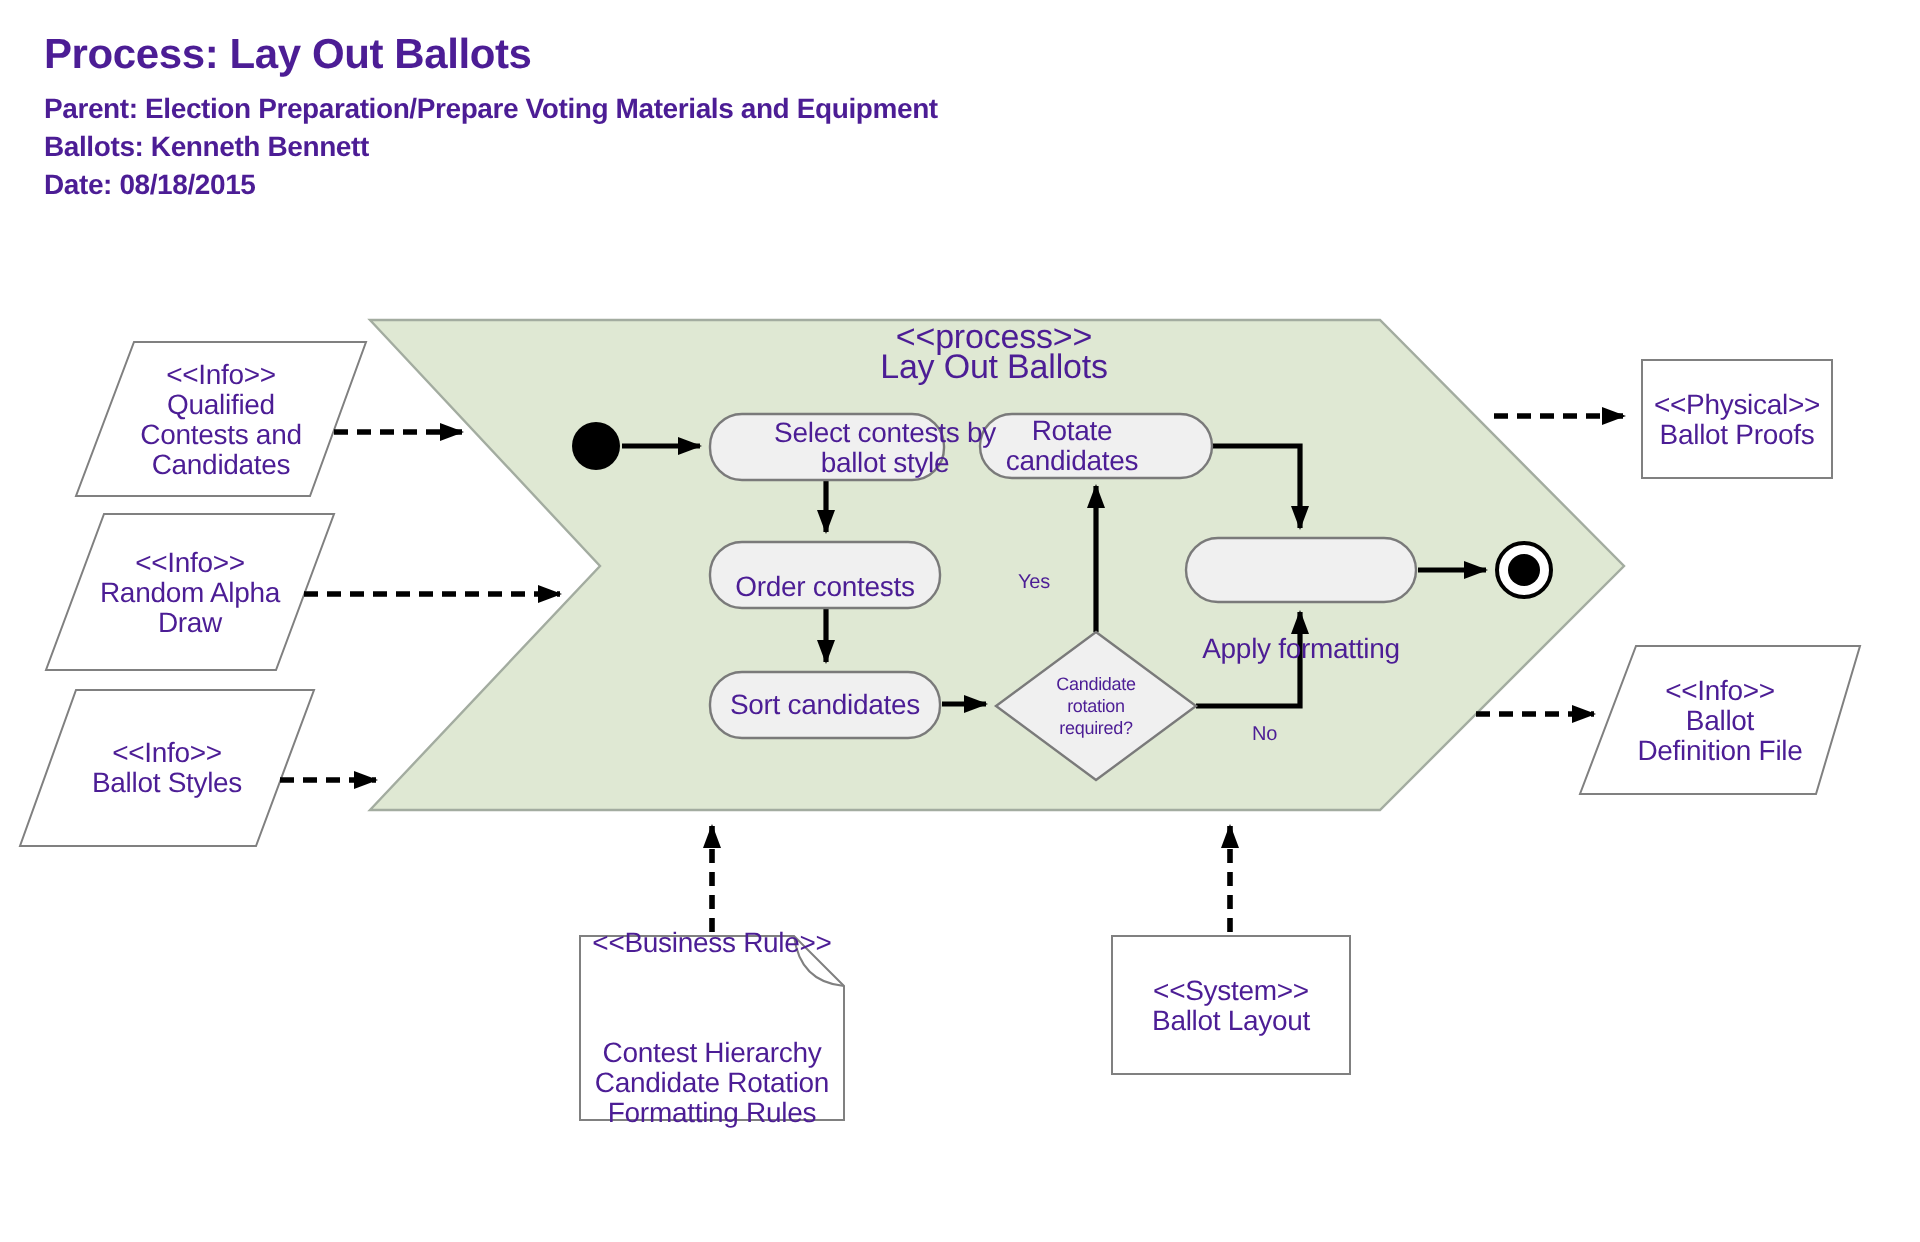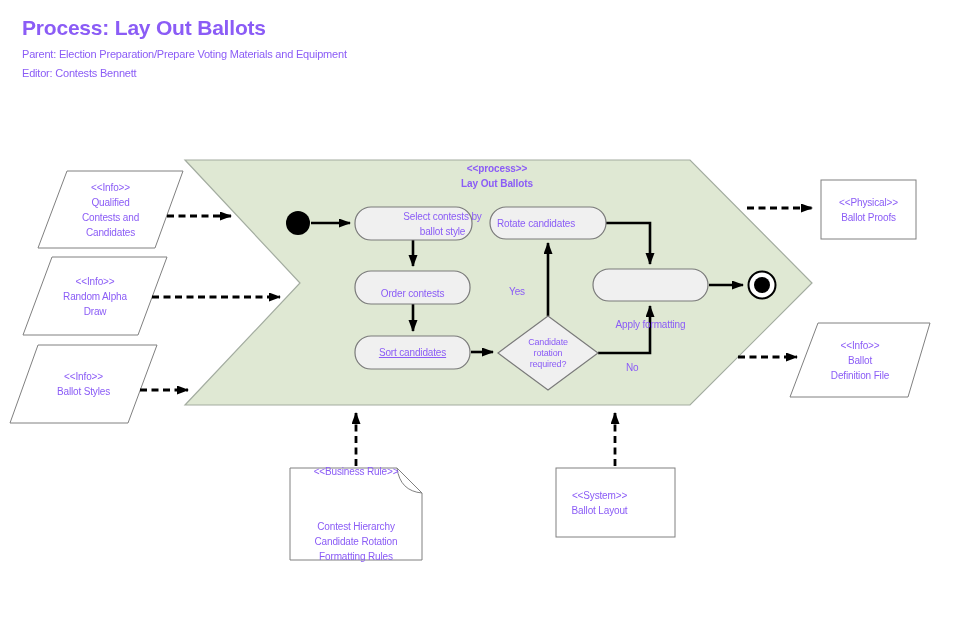--- a/index.html
+++ b/index.html
@@ -1,53 +1,54 @@
 <!DOCTYPE html>
 <html><head>
 <meta charset="utf-8">
 <style>
   html,body{margin:0;padding:0;background:#ffffff;}
   .canvas{
     position:relative;width:960px;height:621px;background:#ffffff;overflow:hidden;
-    font-family:"Liberation Sans",sans-serif;color:#8b5cf6;
+    font-family:"Liberation Sans",sans-serif;color:#4c1d95;
   }
   svg{position:absolute;left:0;top:0;}
   
   .header{position:absolute;left:22px;top:16px;}
   .header .title{font-size:21px;font-weight:bold;letter-spacing:-0.2px;}
-  .header .sub{font-size:11px;font-weight:normal;line-height:19px;letter-spacing:-0.2px;margin-top:5px;}
+  .header .sub{font-size:14px;font-weight:bold;line-height:19px;letter-spacing:-0.2px;margin-top:5px;}
   .header .sub div{white-space:nowrap;}
   
   .lbl{
     position:absolute;display:flex;flex-direction:column;align-items:center;justify-content:center;
-    text-align:center;font-size:10px;line-height:15px;letter-spacing:-0.15px;pointer-events:none;
+    text-align:center;font-size:14px;line-height:15px;letter-spacing:-0.15px;pointer-events:none;
   }
   .lbl span{display:block;white-space:pre-line;}
-  .proc-label{position:absolute;text-align:center;font-size:10px;line-height:14.5px;
-    font-weight:bold;letter-spacing:-0.1px;}
+  .proc-label{position:absolute;text-align:center;font-size:17px;line-height:14.5px;
+    font-weight:normal;letter-spacing:-0.1px;}
   .proc-label span{display:block;white-space:pre-line;}
   .small{font-size:9px;line-height:11px;}
   .edge-lbl{position:absolute;font-size:10px;letter-spacing:-0.1px;}
   
   .chevron{stroke:#a3aca0;stroke-width:1.2;}
   .ext{fill:#ffffff;stroke:#808080;stroke-width:1;}
   .node{fill:#f0f0f0;stroke:#7a7a7a;stroke-width:1.2;}
   .flow{stroke:#000000;stroke-width:2.6;fill:none;}
   .dflow{stroke:#000000;stroke-width:2.8;fill:none;stroke-dasharray:7 4.5;}
 </style>
 </head>
 <body>
 
 <div class="canvas">
 
   <div class="header">
     <div class="title">Process: Lay Out Ballots</div>
     <div class="sub">
       <div>Parent: Election Preparation/Prepare Voting Materials and Equipment</div>
-      <div>Editor: Contests Bennett</div>
+      <div>Ballots: Kenneth Bennett</div>
+      <div>Date: 08/18/2015</div>
     </div>
   </div>
 
   <svg width="960" height="621" viewBox="0 0 960 621">
     <defs>
       <marker id="ah" markerUnits="userSpaceOnUse" markerWidth="14" markerHeight="11" refX="11" refY="4.5" orient="auto">
         <path d="M0,0 L12,4.5 L0,9 Z" fill="#000000"></path>
       </marker>
     </defs>
 
@@ -99,21 +100,21 @@
     <span>Lay Out Ballots</span>
   </div>
 
   <div class="lbl" style="left:355px;top:207px;width:117px;height:33px;padding-left:29px;">
     <span>Select contests by
 ballot style</span>
   </div>
   <div class="lbl" style="left:355px;top:271px;width:115px;height:45px;">
     <span>Order contests</span>
   </div>
-  <div class="lbl" style="left:355px;top:336px;width:115px;height:33px;text-decoration:underline;">
+  <div class="lbl" style="left:355px;top:336px;width:115px;height:33px;">
     <span>Sort candidates</span>
   </div>
   <div class="lbl" style="left:490px;top:207px;width:92px;height:32px;">
     <span>Rotate candidates</span>
   </div>
   <div class="lbl" style="left:593px;top:269px;width:115px;height:46px;margin-top:32px;">
     <span>Apply formatting</span>
   </div>
 
   <div class="lbl small" style="left:500px;top:318px;width:96px;height:71px;">
@@ -149,18 +150,18 @@
     <span>Ballot
 Definition File</span>
   </div>
 
   <div class="lbl" style="left:292px;top:468px;width:128px;height:92px;gap:40px;">
     <span>&lt;&lt;Business Rule&gt;&gt;</span>
     <span>Contest Hierarchy
 Candidate Rotation
 Formatting Rules</span>
   </div>
-  <div class="lbl" style="left:540px;top:468px;width:119px;height:69px;">
+  <div class="lbl" style="left:556px;top:468px;width:119px;height:69px;">
     <span>&lt;&lt;System&gt;&gt;</span>
     <span>Ballot Layout</span>
   </div>
 
 </div>
 
 </body></html>

